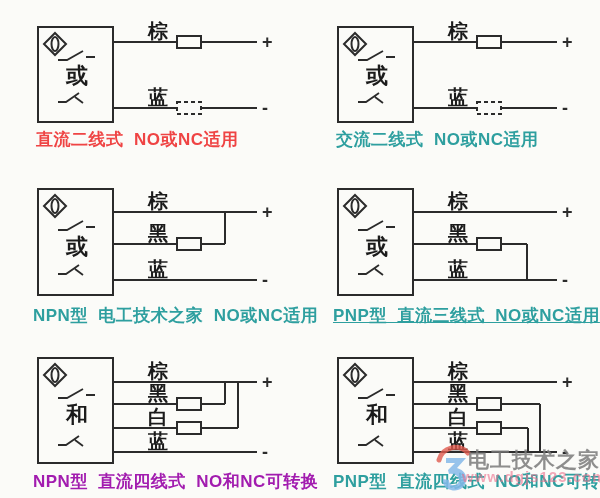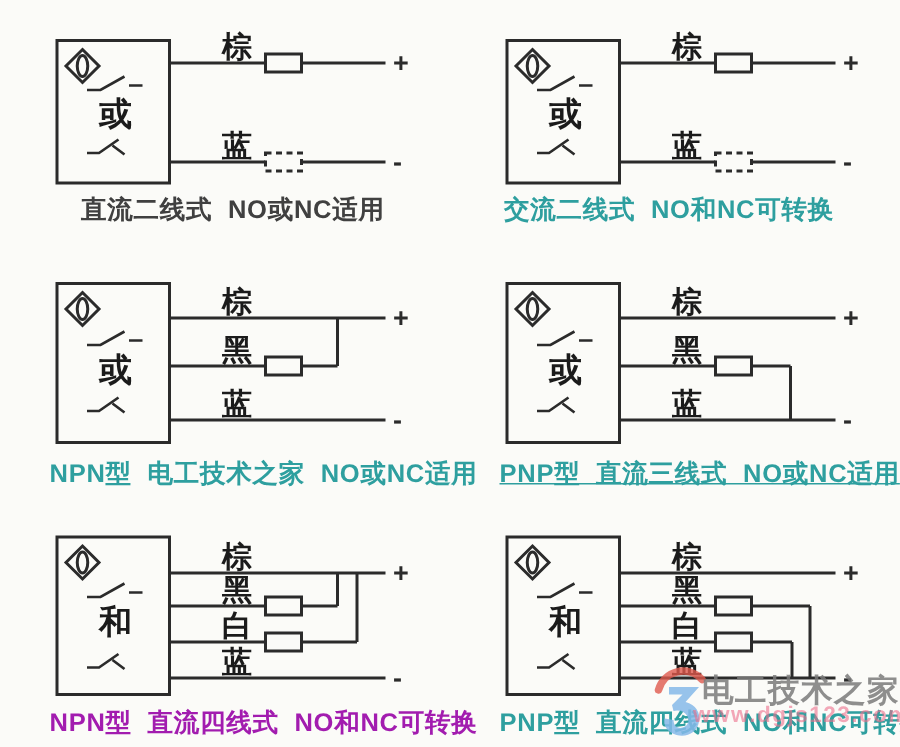--- a/index.html
+++ b/index.html
@@ -44,21 +44,21 @@
         <rect x="177" y="36" width="24" height="12" stroke="#2b2b2b" fill="#fbfbf8" stroke-width="2"></rect>
         <line x1="201" y1="42" x2="257" y2="42" stroke="#2b2b2b" fill="none" stroke-width="2"></line>
         <text x="262" y="48" font-size="18" font-weight="bold" fill="#2b2b2b" font-family="&quot;Liberation Sans&quot;, sans-serif">+</text>
         <text x="158" y="38" text-anchor="middle" font-size="20" font-weight="bold" fill="#1b1b1b" font-family="&quot;Liberation Sans&quot;, sans-serif">棕</text>
         <line x1="113" y1="108" x2="177" y2="108" stroke="#2b2b2b" fill="none" stroke-width="2"></line>
         <rect x="177" y="102" width="24" height="12" stroke="#2b2b2b" fill="#fbfbf8" stroke-width="2" stroke-dasharray="4,3"></rect>
         <line x1="201" y1="108" x2="257" y2="108" stroke="#2b2b2b" fill="none" stroke-width="2"></line>
         <text x="262" y="114" font-size="18" font-weight="bold" fill="#2b2b2b" font-family="&quot;Liberation Sans&quot;, sans-serif">-</text>
         <text x="158" y="104" text-anchor="middle" font-size="20" font-weight="bold" fill="#1b1b1b" font-family="&quot;Liberation Sans&quot;, sans-serif">蓝</text>
       </svg>
-    <div class="caption cap-row0" style="color: #404040; margin-left: 18px;">直流二线式  NO或NC适用</div>
+    <div class="caption cap-row0" style="color: #ef4444;">直流二线式  NO或NC适用</div>
   </div>
 
   <div class="panel" style="left:300px;top:0;width:300px;height:158px;">
     <svg width="300" height="158">
         <rect x="38" y="27" width="75" height="95" stroke="#2b2b2b" fill="none" stroke-width="2"></rect>
         <path d="M55,33 L66,44 L55,55 L44,44 Z" stroke="#2b2b2b" fill="none" stroke-width="2"></path>
         <ellipse cx="55" cy="44" rx="3.5" ry="7" stroke="#2b2b2b" fill="none" stroke-width="2"></ellipse>
         <path d="M58,60 L67,60 L83,51 M86,57 L95,57" stroke="#2b2b2b" fill="none" stroke-width="1.8"></path>
         <path d="M58,102 L66,102 L79,93 M75,97 L83,103" stroke="#2b2b2b" fill="none" stroke-width="1.8"></path>
         <text x="77" y="83" text-anchor="middle" font-size="22" font-weight="bold" fill="#1b1b1b" font-family="&quot;Liberation Sans&quot;, sans-serif">或</text>
@@ -66,21 +66,21 @@
         <rect x="177" y="36" width="24" height="12" stroke="#2b2b2b" fill="#fbfbf8" stroke-width="2"></rect>
         <line x1="201" y1="42" x2="257" y2="42" stroke="#2b2b2b" fill="none" stroke-width="2"></line>
         <text x="262" y="48" font-size="18" font-weight="bold" fill="#2b2b2b" font-family="&quot;Liberation Sans&quot;, sans-serif">+</text>
         <text x="158" y="38" text-anchor="middle" font-size="20" font-weight="bold" fill="#1b1b1b" font-family="&quot;Liberation Sans&quot;, sans-serif">棕</text>
         <line x1="113" y1="108" x2="177" y2="108" stroke="#2b2b2b" fill="none" stroke-width="2"></line>
         <rect x="177" y="102" width="24" height="12" stroke="#2b2b2b" fill="#fbfbf8" stroke-width="2" stroke-dasharray="4,3"></rect>
         <line x1="201" y1="108" x2="257" y2="108" stroke="#2b2b2b" fill="none" stroke-width="2"></line>
         <text x="262" y="114" font-size="18" font-weight="bold" fill="#2b2b2b" font-family="&quot;Liberation Sans&quot;, sans-serif">-</text>
         <text x="158" y="104" text-anchor="middle" font-size="20" font-weight="bold" fill="#1b1b1b" font-family="&quot;Liberation Sans&quot;, sans-serif">蓝</text>
       </svg>
-    <div class="caption cap-row0" style="color: rgb(46, 159, 159);">交流二线式  NO和NC可转换</div>
+    <div class="caption cap-row0" style="color: rgb(46, 159, 159);">交流二线式  NO或NC适用</div>
   </div>
 
   <div class="panel" style="left:0;top:160px;width:300px;height:170px;">
     <svg width="300" height="170">
         <rect x="38" y="29" width="75" height="106" stroke="#2b2b2b" fill="none" stroke-width="2"></rect>
         <path d="M55,35 L66,46 L55,57 L44,46 Z" stroke="#2b2b2b" fill="none" stroke-width="2"></path>
         <ellipse cx="55" cy="46" rx="3.5" ry="7" stroke="#2b2b2b" fill="none" stroke-width="2"></ellipse>
         <path d="M58,70 L67,70 L83,61 M86,67 L95,67" stroke="#2b2b2b" fill="none" stroke-width="1.8"></path>
         <path d="M58,114 L66,114 L79,105 M75,109 L83,115" stroke="#2b2b2b" fill="none" stroke-width="1.8"></path>
         <text x="77" y="94" text-anchor="middle" font-size="22" font-weight="bold" fill="#1b1b1b" font-family="&quot;Liberation Sans&quot;, sans-serif">或</text>

